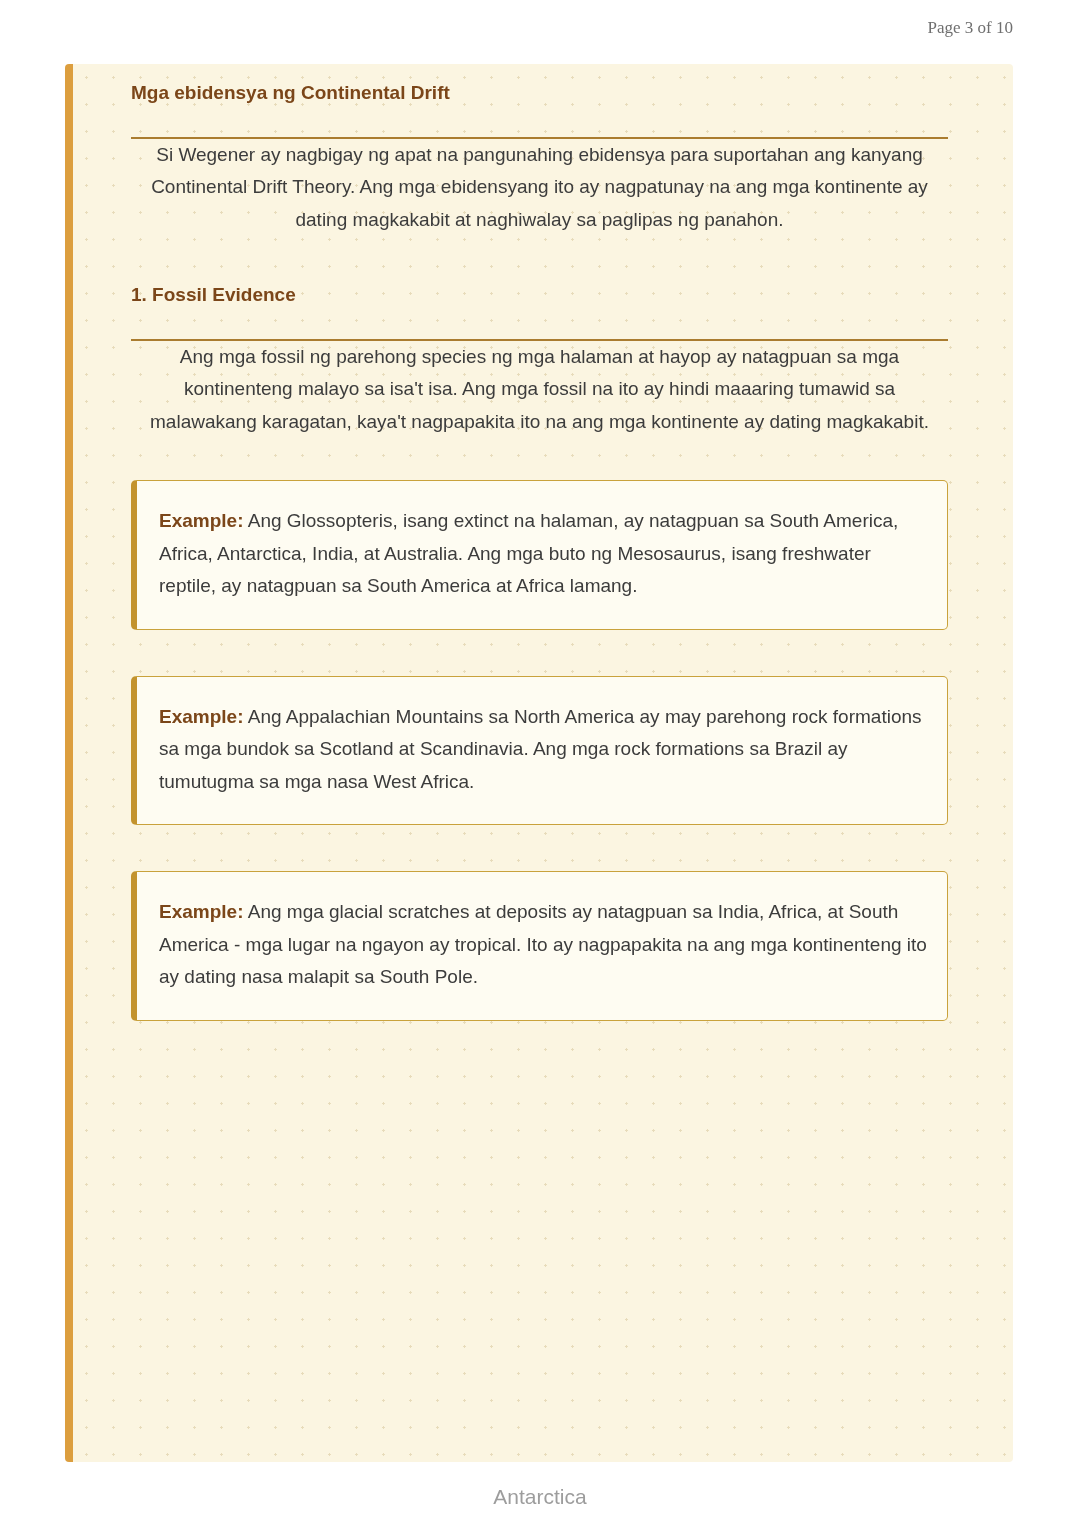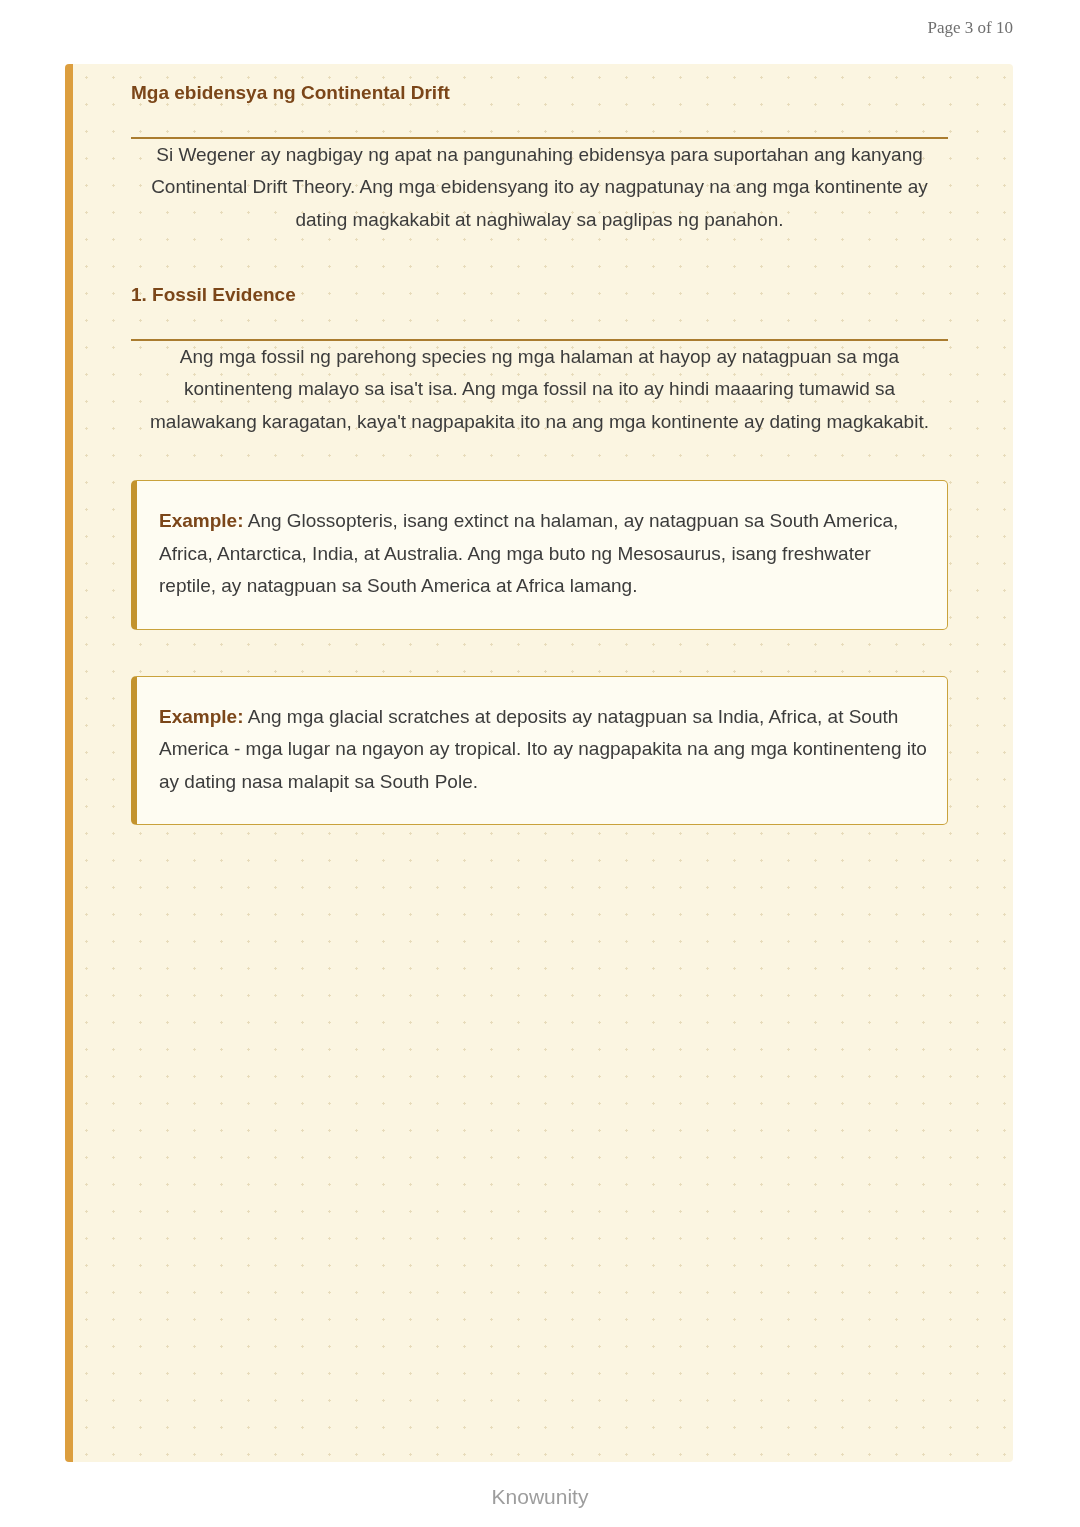--- a/index.html
+++ b/index.html
@@ -104,26 +104,32 @@
     <p class="body-text">Ang mga fossil ng parehong species ng mga halaman at hayop ay natagpuan sa mga kontinenteng malayo sa isa't isa. Ang mga fossil na ito ay hindi maaaring tumawid sa malawakang karagatan, kaya't nagpapakita ito na ang mga kontinente ay dating magkakabit.</p>
     <div class="example-box">
       <p>
         <span class="example-label">Example:</span>
         <span>Ang Glossopteris, isang extinct na halaman, ay natagpuan sa South America, Africa, Antarctica, India, at Australia. Ang mga buto ng Mesosaurus, isang freshwater reptile, ay natagpuan sa South America at Africa lamang.</span>
       </p>
     </div>
   </div>
 
   <div class="section">
+    <div class="example-box">
+      <p>
+        <span class="example-label">Example:</span>
+        <span>Ang Appalachian Mountains sa North America ay may parehong rock formations sa mga bundok sa Scotland at Scandinavia. Ang mga rock formations sa Brazil ay tumutugma sa mga nasa West Africa.</span>
+      </p>
+    </div>
   </div>
 
   <div class="section">
     <div class="example-box">
       <p>
         <span class="example-label">Example:</span>
         <span>Ang mga glacial scratches at deposits ay natagpuan sa India, Africa, at South America - mga lugar na ngayon ay tropical. Ito ay nagpapakita na ang mga kontinenteng ito ay dating nasa malapit sa South Pole.</span>
       </p>
     </div>
   </div>
 
 </div>
 
-<div class="footer-brand">Knowunity</div>
+<div class="footer-brand">Antarctica</div>
 
 </body></html>

